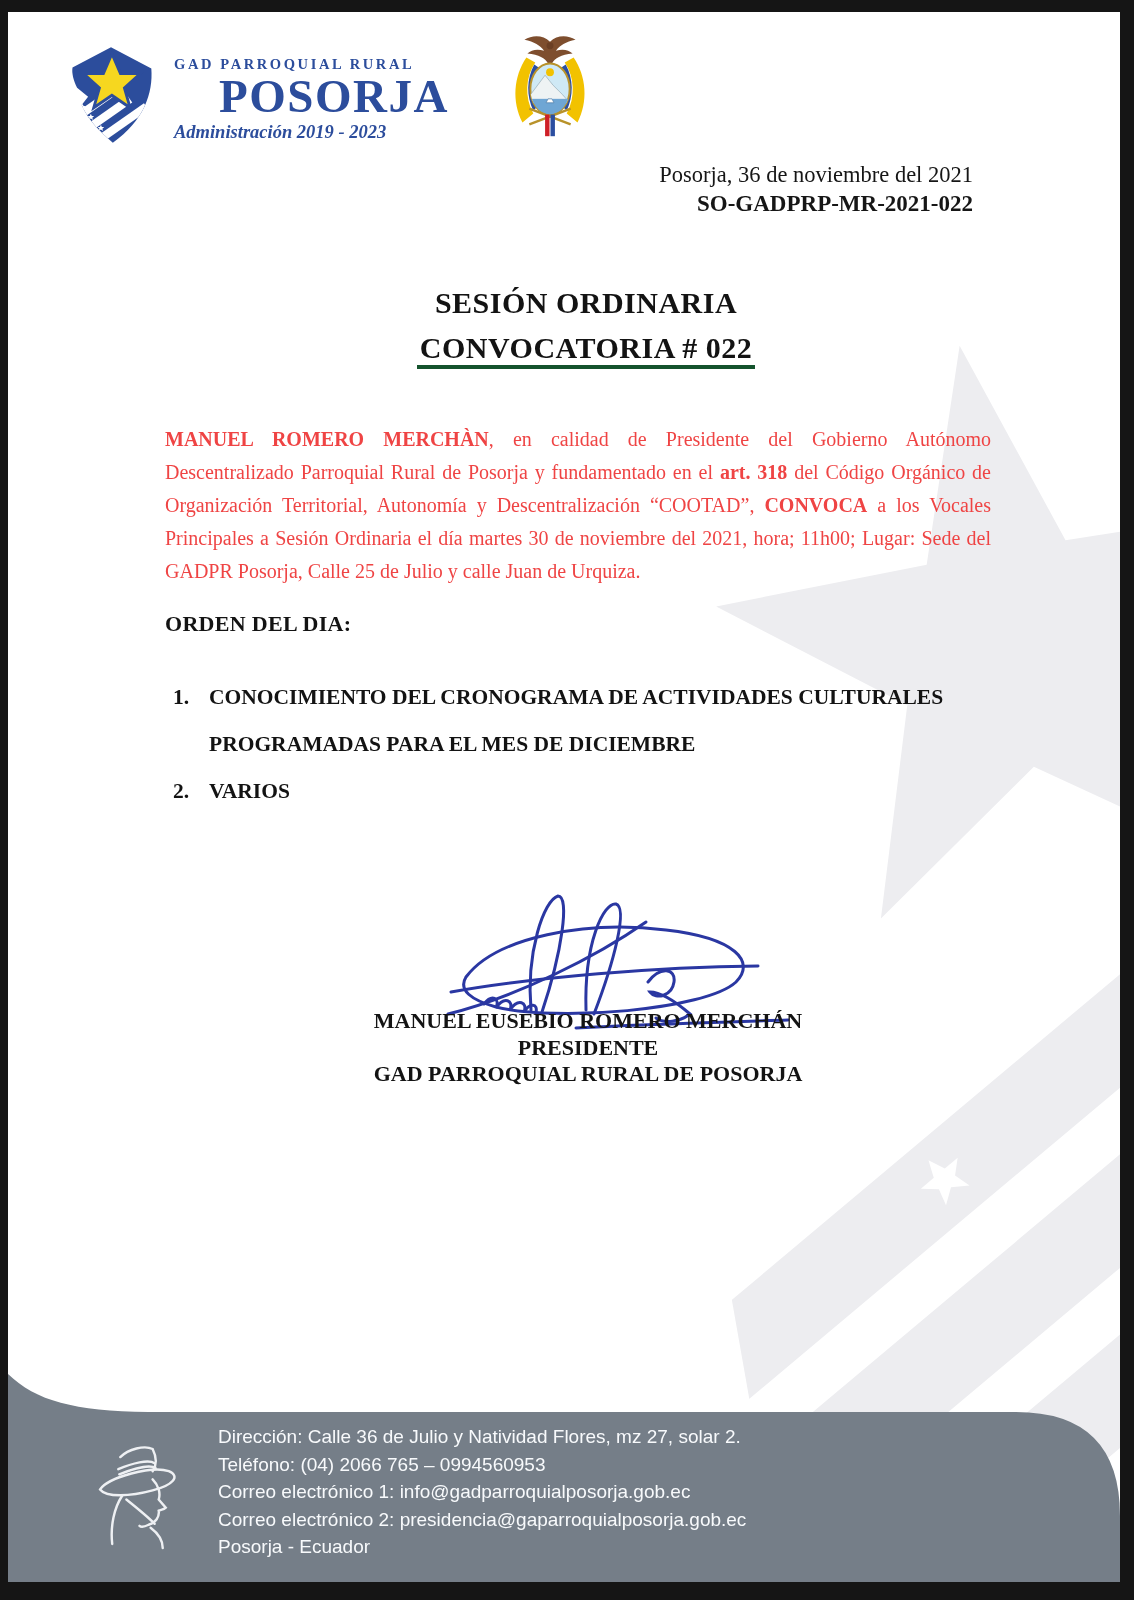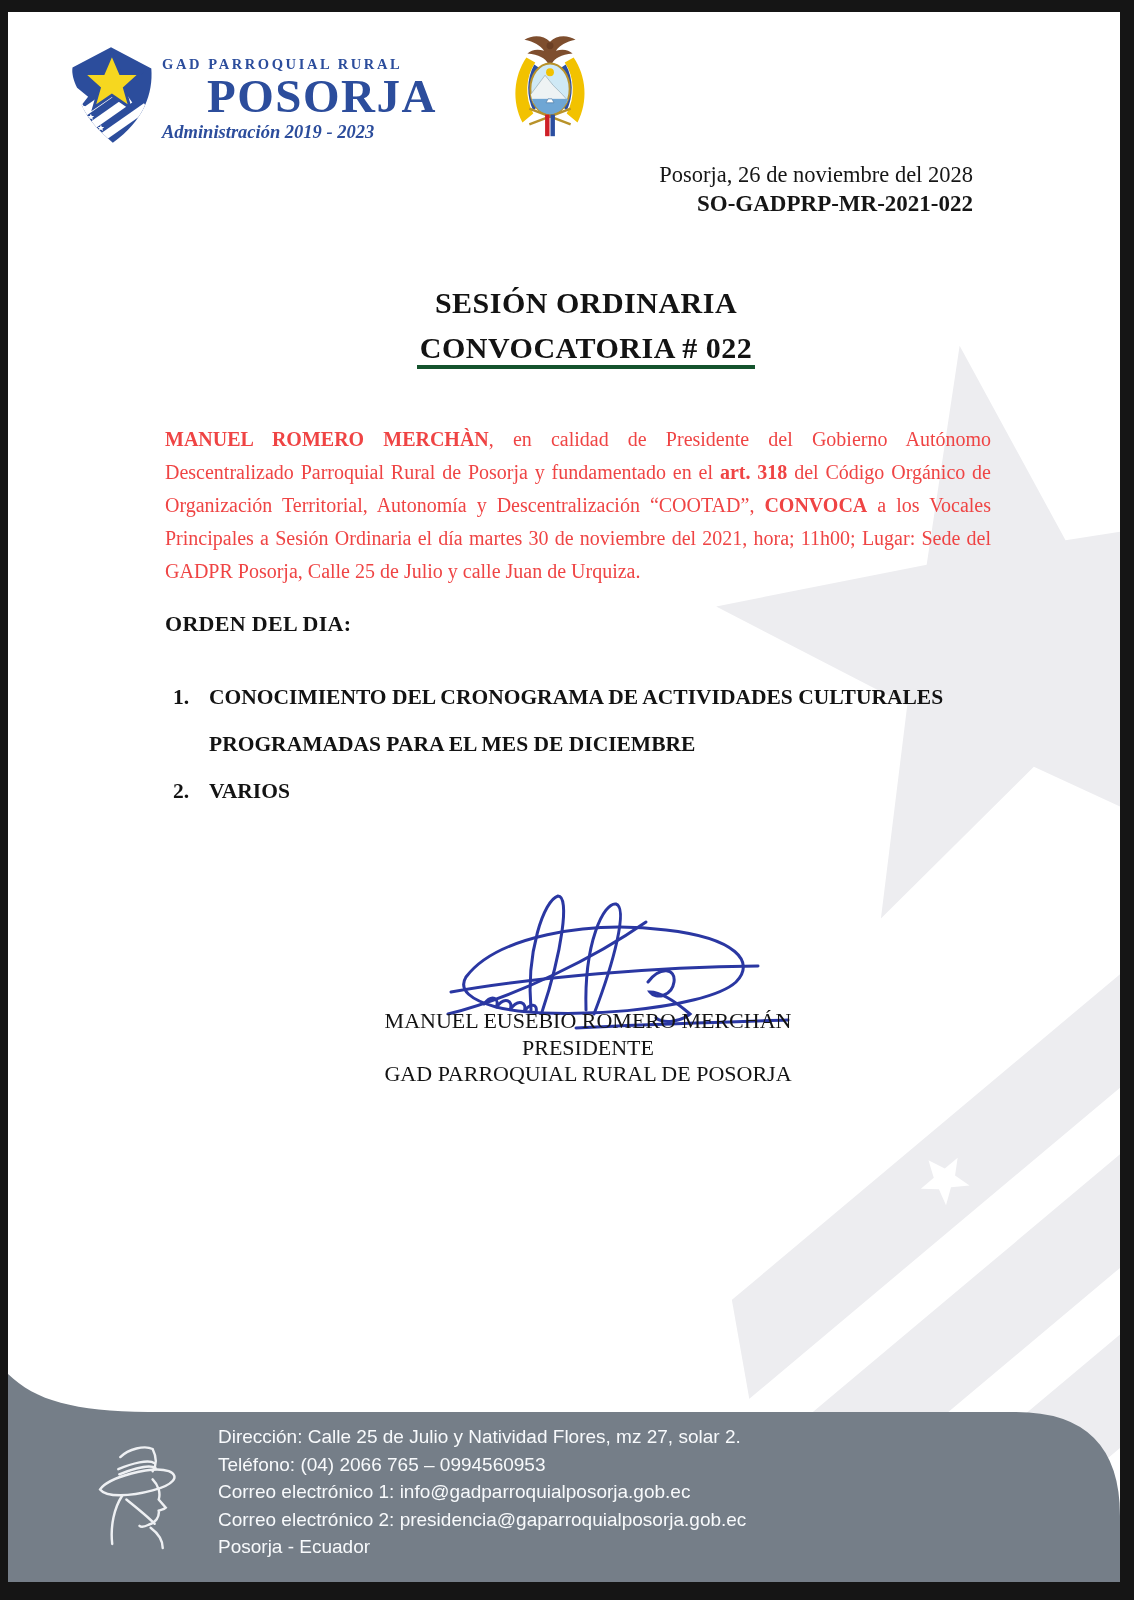--- a/index.html
+++ b/index.html
@@ -13,21 +13,21 @@
   .page {
     position:absolute; left:8px; top:12px;
     width:1112px; height:1570px;
     background:#ffffff;
     overflow:hidden;
   }
   
   .watermark { position:absolute; left:640px; top:325px; width:780px; height:1150px; pointer-events:none; }
   .watermark svg { transform:rotate(-10deg); transform-origin:40% 40%; }
   
-  .logo { position:absolute; left:52px; top:28px; display:flex; align-items:flex-start; }
+  .logo { position:absolute; left:52px; top:28px; display:flex; gap:12px; align-items:flex-start; }
   .logo-text { color:#2c4d9c; }
   .logo-line1 { font-size:14.5px; font-weight:bold; letter-spacing:2.6px; margin-top:16px; white-space:nowrap; }
   .logo-name  { font-size:47px; font-weight:bold; letter-spacing:1.5px; line-height:1.02;margin-left:45px; }
   .logo-admin { font-size:18.5px; font-style:italic; font-weight:bold; margin-top:1px; }
   .coa { position:absolute; left:487px; top:18px; }
   .dateblock { position:absolute; right:147px; top:148px; text-align:right; color:#161616; font-size:22.5px; line-height:29px; }
   .refline { font-weight:bold; font-size:23px; }
   
   .titleblock { position:absolute; left:44px; top:268px; width:1068px; text-align:center; color:#131313;
                 font-size:30px; font-weight:bold; line-height:45px; letter-spacing:0.5px; }
@@ -35,21 +35,21 @@
   
   .paragraph { position:absolute; left:157px; top:391px; width:826px;
                font-size:20px; line-height:33px; text-align:justify; color:#ef4444; }
   .orden { position:absolute; left:157px; top:599px; font-size:22px; font-weight:bold; color:#131313; letter-spacing:0.3px; }
   .agenda { position:absolute; left:165px; top:662px; width:830px; font-size:21.5px; font-weight:bold; color:#131313; }
   .agenda-item { display:flex; line-height:47px; }
   .agenda-num { width:36px; flex:none; }
   
   .sig-img { position:absolute; left:428px; top:870px; }
   .sig-text { position:absolute; left:150px; top:996px; width:860px; text-align:center;
-              font-size:22px; font-weight:normal; line-height:26.5px; color:#131313; }
+              font-size:22px; font-weight:bold; line-height:26.5px; color:#131313; }
   
   .footer-band { position:absolute; left:0; top:1355px; }
   .fisherman { position:absolute; left:84px; top:1426px; }
   .footer-text { position:absolute; left:210px; top:1411px;
                  font-family:"Liberation Sans","DejaVu Sans",sans-serif;
                  font-size:19px; line-height:27.5px; color:#f8fafc; }
 </style>
 </head>
 <body>
 
@@ -131,21 +131,21 @@
       </g>
 
       <path d="M34 96 L76 80" stroke="#b8922a" stroke-width="2.5"></path>
       <path d="M76 96 L34 80" stroke="#b8922a" stroke-width="2.5"></path>
       <rect x="50" y="86" width="4.5" height="22" fill="#cf2027"></rect>
       <rect x="55.5" y="86" width="4.5" height="22" fill="#2b4ea0"></rect>
     </svg>
   </div>
 
   <div class="dateblock">
-    <div>Posorja, 26 de noviembre del 2028</div>
+    <div>Posorja, 36 de noviembre del 2021</div>
     <div class="refline">SO-GADPRP-MR-2021-022</div>
   </div>
 
   <div class="titleblock">
     <div>SESIÓN ORDINARIA</div>
     <div><span class="title-underline">CONVOCATORIA # 022</span></div>
   </div>
 
   <p class="paragraph"><b>MANUEL ROMERO MERCHÀN</b><span>, en calidad de Presidente del Gobierno Autónomo Descentralizado Parroquial Rural de Posorja y fundamentado en el </span><b>art. 318</b><span> del Código Orgánico de Organización Territorial, Autonomía y Descentralización “COOTAD”, </span><b>CONVOCA</b><span> a los Vocales Principales a Sesión Ordinaria el día martes 30 de noviembre del 2021, hora; 11h00; Lugar: Sede del GADPR Posorja, Calle 25 de Julio y calle Juan de Urquiza.</span></p>
 
@@ -193,20 +193,20 @@
       <path d="M27 35 C42 29 58 25 63 29"></path>
       <path d="M8 50 C16 38 60 26 76 32 C88 37 80 46 60 51 C38 57 14 58 8 50 Z"></path>
       <path d="M60 40 C66 46 68 54 66 60 L73 68 C71 70 68 70 66 71 C67 77 63 83 56 85 C52 87 49 88 47 86"></path>
       <path d="M30 56 C22 68 18 86 20 104"></path>
       <path d="M58 88 C66 94 70 100 70 108"></path>
       <path d="M34 60 C44 68 56 78 62 84"></path>
     </svg>
   </div>
 
   <div class="footer-text">
-    <div>Dirección: Calle 25 de Julio y Natividad Flores, mz 27, solar 2.</div>
+    <div>Dirección: Calle 36 de Julio y Natividad Flores, mz 27, solar 2.</div>
     <div>Teléfono: (04) 2066 765 – 0994560953</div>
     <div>Correo electrónico 1: info@gadparroquialposorja.gob.ec</div>
     <div>Correo electrónico 2: presidencia@gaparroquialposorja.gob.ec</div>
     <div>Posorja - Ecuador</div>
   </div>
 
 </div>
 
 </body></html>

